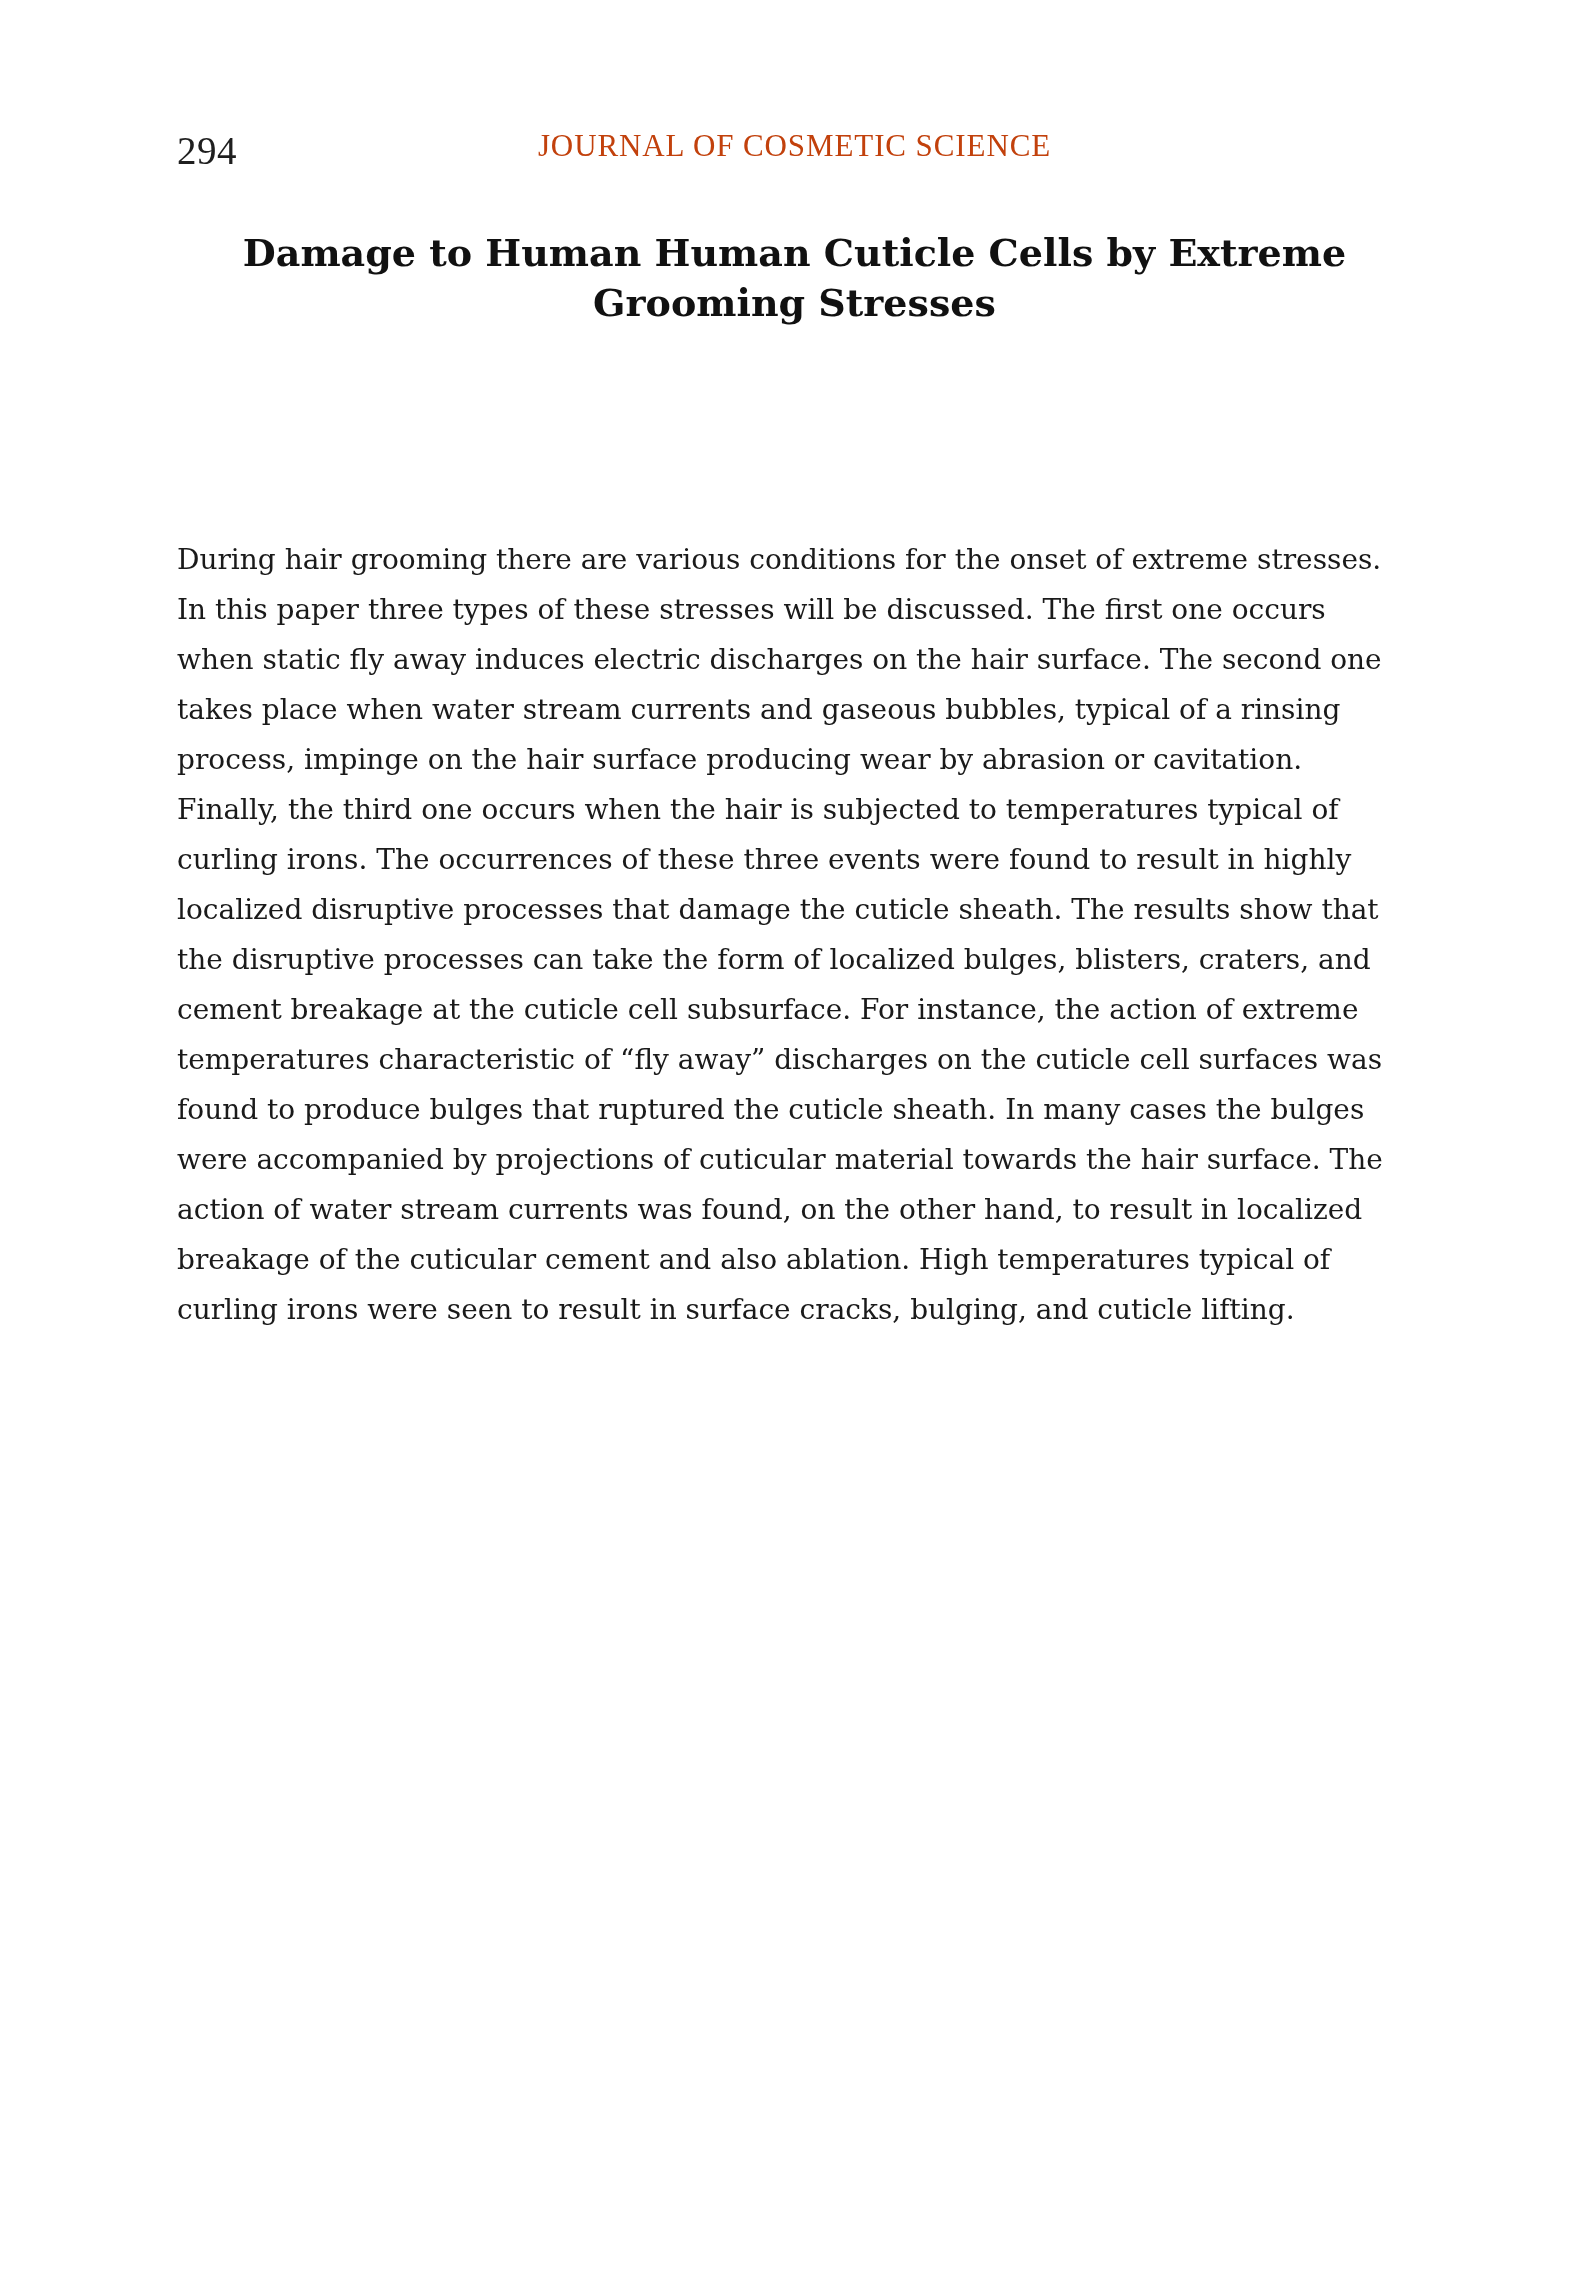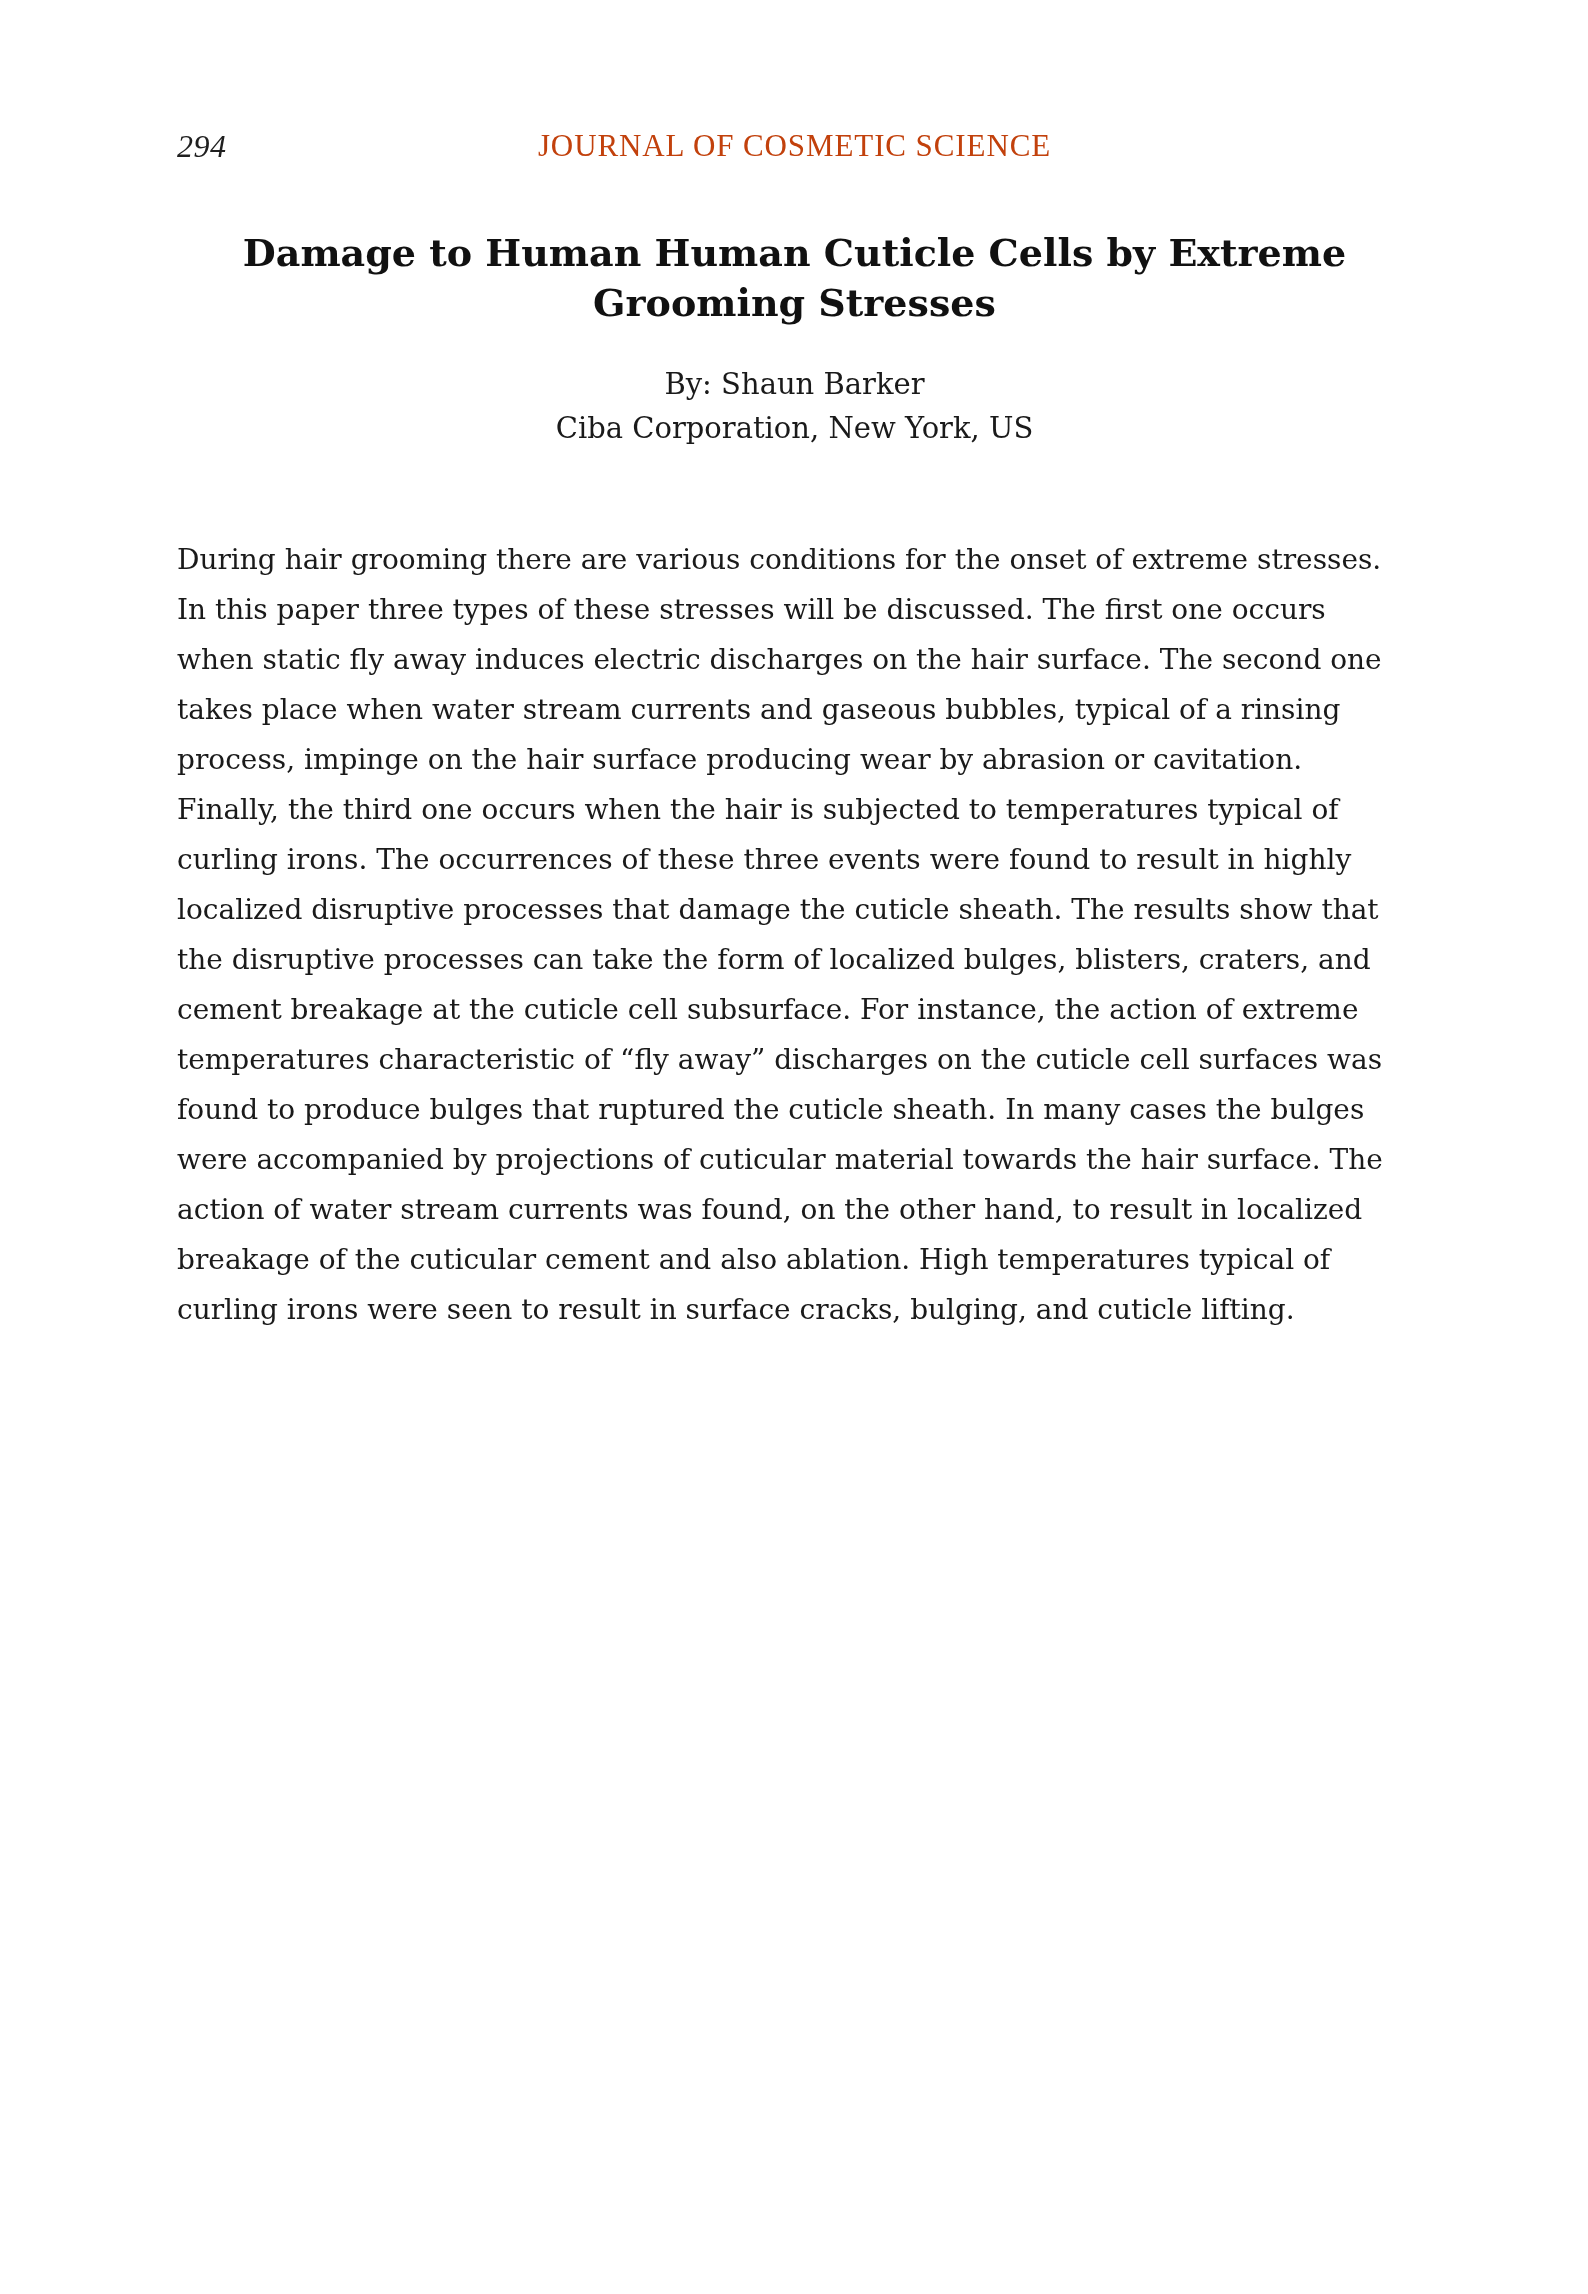--- a/index.html
+++ b/index.html
@@ -21,24 +21,23 @@
     top: 128px;
     left: 0;
     width: 100%;
     height: 41px;
   }
   .page-number {
     position: absolute;
     left: 177px;
     top: 0;
     font-family: "Liberation Serif", serif;
-    font-size: 32px;
+    font-size: 39px;
     color: #1f1f1f;
     letter-spacing: 0.5px;
-    font-style: italic;
   }
   .journal-header {
     position: absolute;
     left: 0;
     width: 100%;
     top: 0;
     text-align: center;
     font-family: "Liberation Serif", serif;
     font-size: 31px;
     color: #c2410c;
@@ -85,21 +84,17 @@
   <div class="running-head">
     <span class="page-number">294</span>
     <span class="journal-header">JOURNAL OF COSMETIC SCIENCE</span>
   </div>
 
   <h1 class="article-title" style="margin:0;">
     <div>Damage to Human Human Cuticle Cells by Extreme</div>
     <div>Grooming Stresses</div>
   </h1>
 
-  <div class="byline-block">
-    <div>By: Shaun Barker</div>
-    <div>Ciba Corporation, New York, US</div>
-  </div>
 
   <p class="abstract" style="margin:0;">During hair grooming there are various conditions for the onset of extreme stresses. In this paper three types of these stresses will be discussed. The first one occurs when static fly away induces electric discharges on the hair surface. The second one takes place when water stream currents and gaseous bubbles, typical of a rinsing process, impinge on the hair surface producing wear by abrasion or cavitation. Finally, the third one occurs when the hair is subjected to temperatures typical of curling irons. The occurrences of these three events were found to result in highly localized disruptive processes that damage the cuticle sheath. The results show that the disruptive processes can take the form of localized bulges, blisters, craters, and cement breakage at the cuticle cell subsurface. For instance, the action of extreme temperatures characteristic of “fly away” discharges on the cuticle cell surfaces was found to produce bulges that ruptured the cuticle sheath. In many cases the bulges were accompanied by projections of cuticular material towards the hair surface. The action of water stream currents was found, on the other hand, to result in localized breakage of the cuticular cement and also ablation. High temperatures typical of curling irons were seen to result in surface cracks, bulging, and cuticle lifting.</p>
 
 </div>
 
 
 </body></html>

